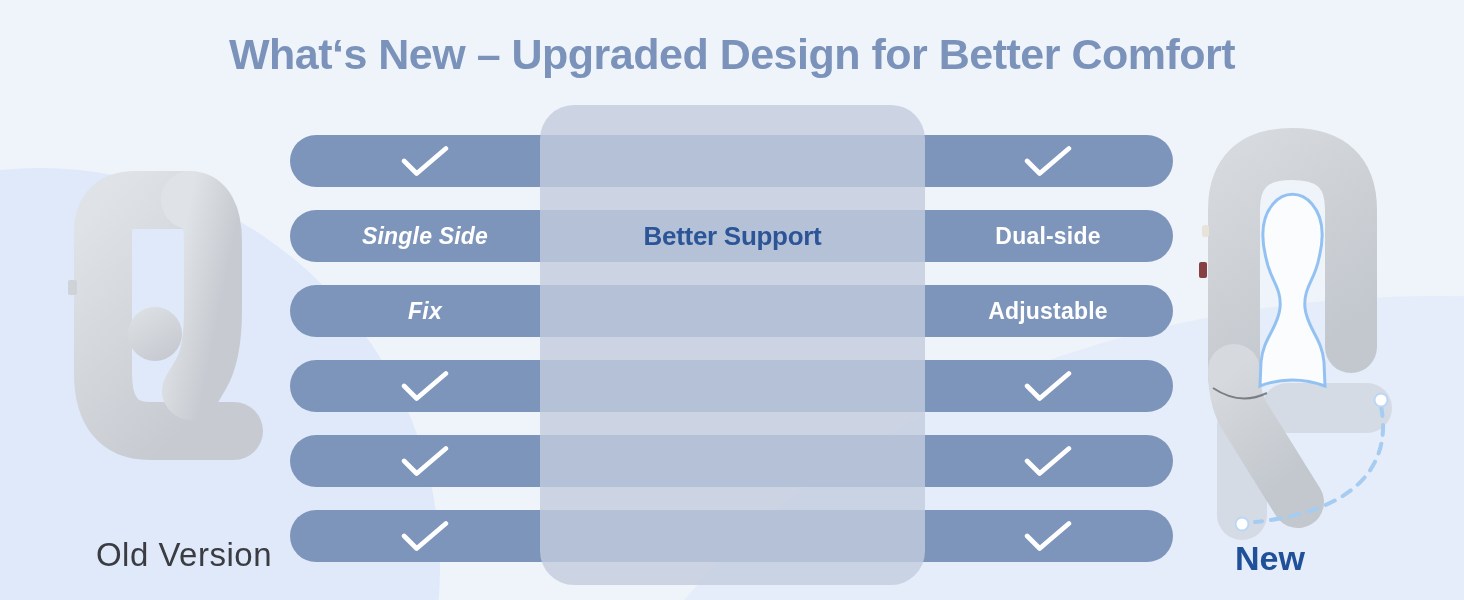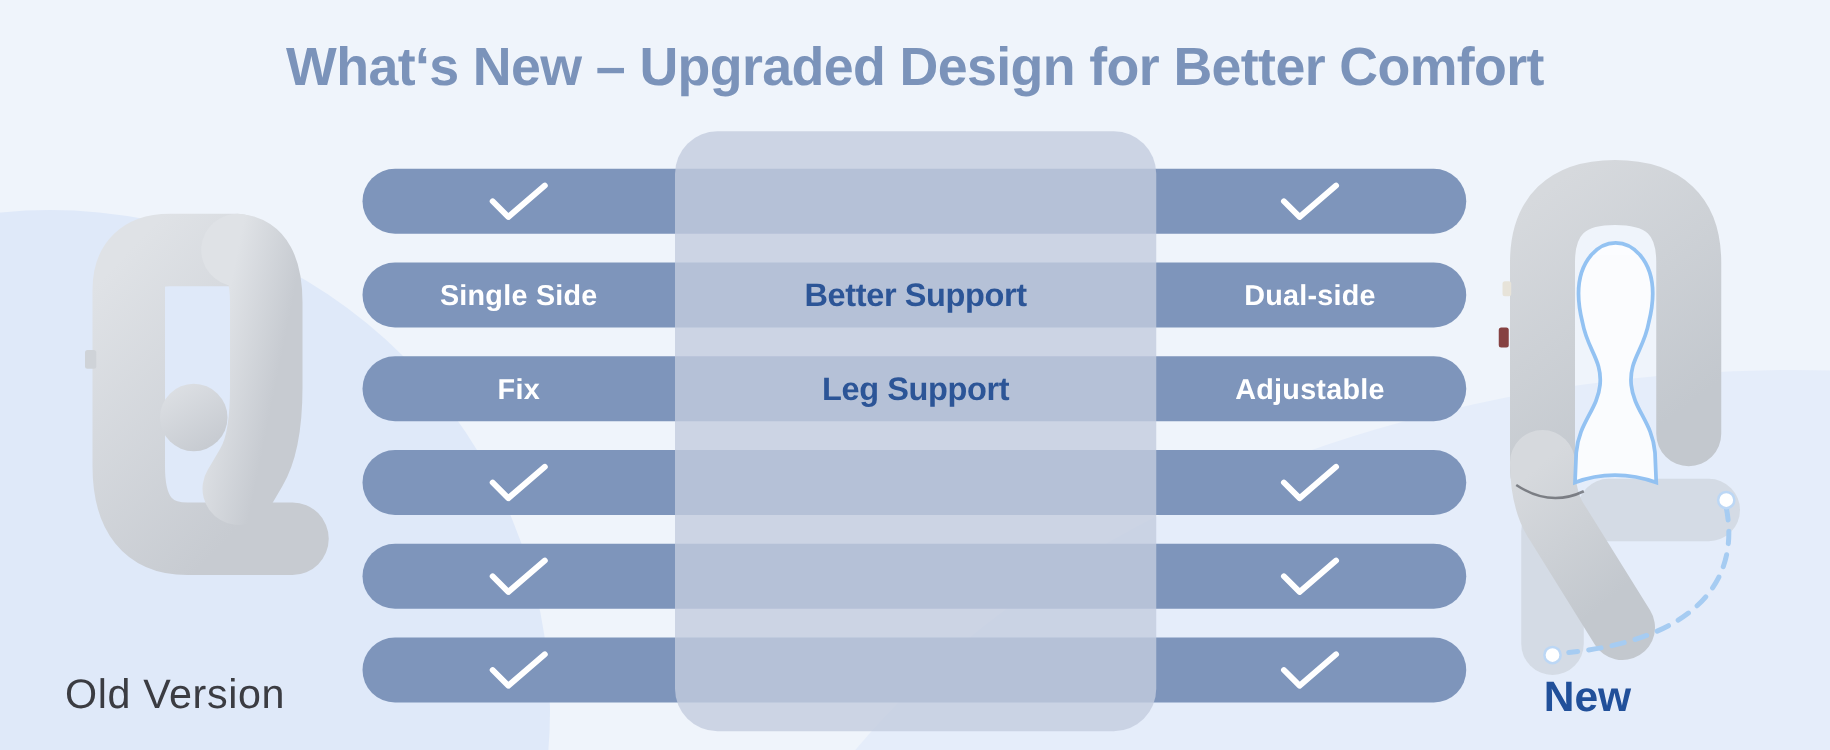--- a/index.html
+++ b/index.html
@@ -23,38 +23,38 @@
   
   .row-pill{
     position:absolute;left:290px;width:883px;height:52px;border-radius:26px;
     background:#7e95bb;z-index:2;
   }
   .cell{
     position:absolute;width:250px;height:52px;display:flex;
     align-items:center;justify-content:center;z-index:3;
     color:#ffffff;font-weight:bold;font-size:23px;letter-spacing:0.2px;
   }
-  .cell.left{left:290px;}
+  .cell.left{left:300px;font-style:italic;}
   .cell.right{left:923px;}
   .cell svg{display:block;}
   
   .center-panel{
     position:absolute;left:540px;top:105px;width:385px;height:480px;
     border-radius:34px;background:rgba(195,204,223,0.80);z-index:3;
   }
   .feature-label{
     position:absolute;left:0;width:100%;height:52px;line-height:52px;
     text-align:center;font-size:26px;font-weight:bold;letter-spacing:-0.3px;
     color:#2c5597;white-space:nowrap;
   }
   
   .old-pillow{position:absolute;left:52px;top:158px;z-index:1;}
   .new-pillow{position:absolute;left:1195px;top:122px;z-index:1;}
   .old-label{
-    position:absolute;left:52px;top:536px;width:220px;text-align:left;
+    position:absolute;left:52px;top:536px;width:220px;text-align:right;
     font-size:33px;color:#3b3c42;letter-spacing:0.5px;z-index:2;
   }
   .new-label{
     position:absolute;left:1235px;top:539px;width:135px;text-align:left;
     font-size:34px;font-weight:bold;color:#21509a;z-index:2;
   }
 </style>
 </head>
 <body>
 
@@ -160,17 +160,16 @@
   </svg>
 </div>
     <div class="cell right" style="top:510px">
   <svg width="48" height="34" viewBox="0 0 46 32">
     <polyline points="3,16 15,28 43,4" fill="none" stroke="#ffffff" stroke-width="4.5" stroke-linecap="round" stroke-linejoin="round"></polyline>
   </svg>
 </div>
 
     <div class="center-panel">
       <div class="feature-label" style="top:105px">Better Support</div>
-      <div class="feature-label" style="top:180px">Leg Support</div>
     </div>
   </div>
 
 </div>
 
 </body></html>

